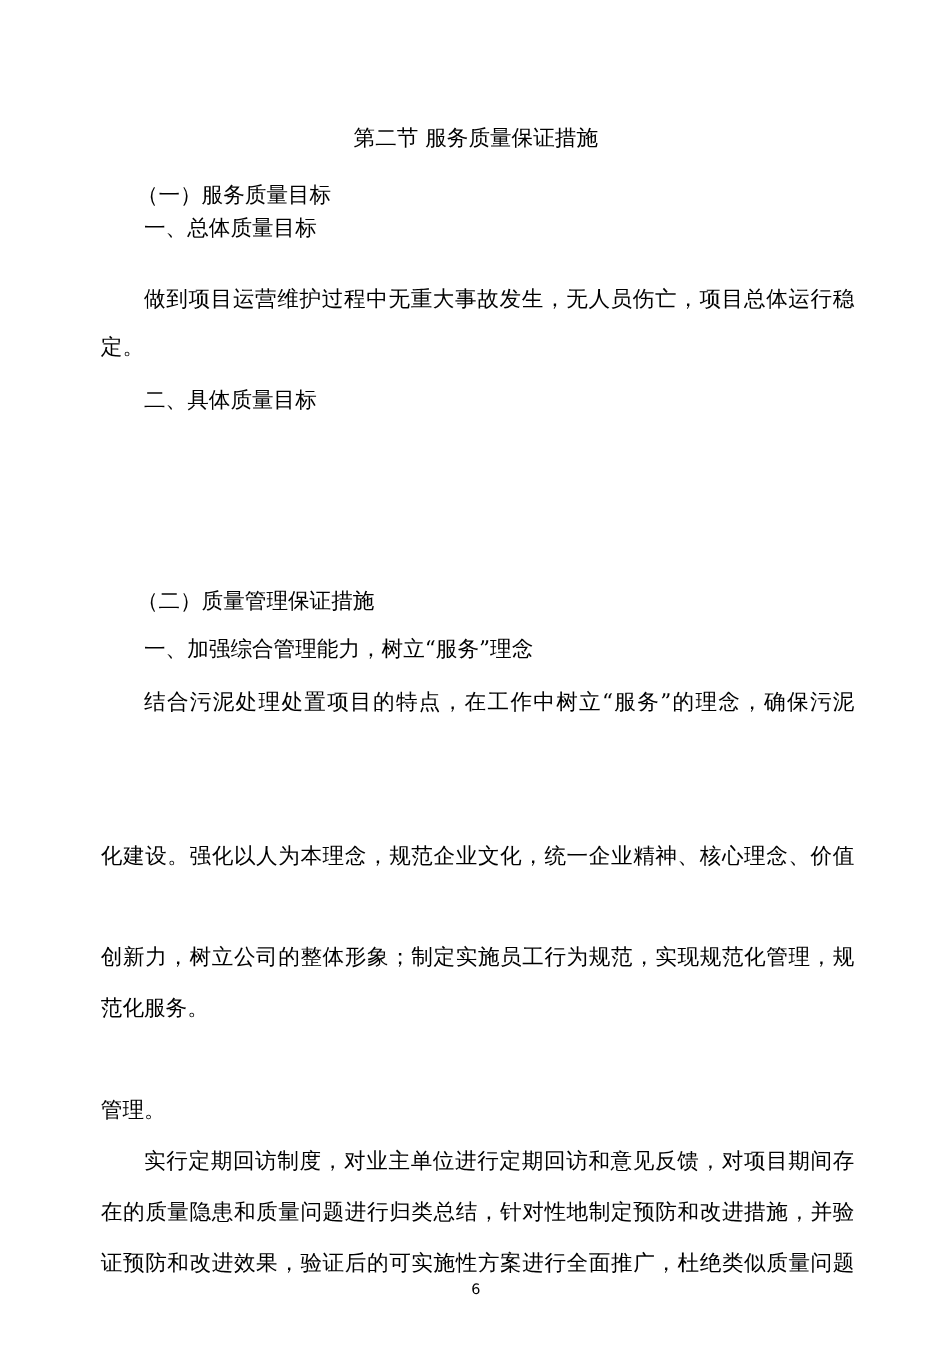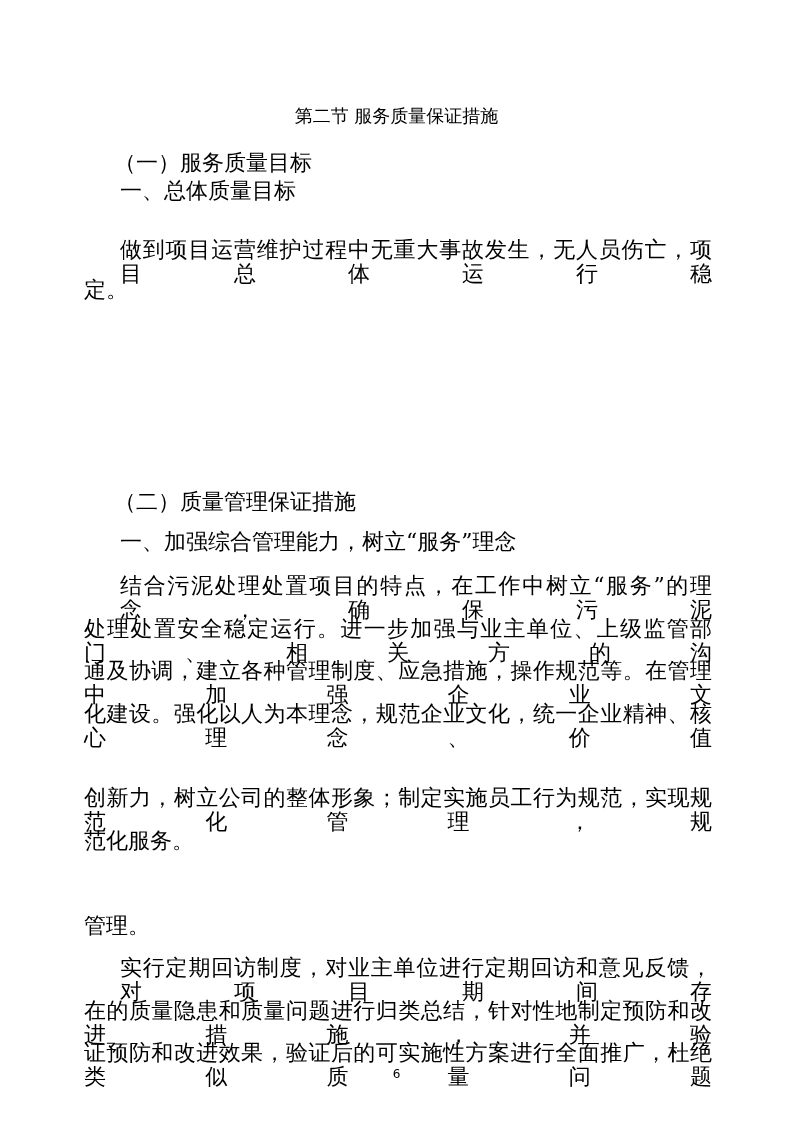--- a/index.html
+++ b/index.html
@@ -8,46 +8,45 @@
     font-family: "DejaVu Serif", "Liberation Serif", serif;
     color: #000000;
   }
   .page { position: absolute; left: 0; top: 0; width: 736px; height: 1122px; margin-top: 16px; }
   .title {
     position: absolute; top: 88px; left: 0; width: 793px;
     text-align: center; font-size: 18px; line-height: 24px;
   }
   .line {
     position: absolute; left: 84px; width: 628px;
-    font-size: 22px; line-height: 24px; white-space: nowrap;
+    font-size: 18px; line-height: 24px; white-space: nowrap;
   }
   .indent { left: 120px; width: 592px; }
   .heading-paren { left: 114px; }
   .justify { text-align-last: justify; text-align: justify; white-space: normal; }
   .page-number {
     position: absolute; top: 1042px; left: 0; width: 793px; text-align: center;
     font-family: "DejaVu Sans", sans-serif; font-size: 12px; line-height: 16px;
   }
 </style>
 </head>
 <body>
 
 <div class="page">
   <div class="title">第二节 服务质量保证措施</div>
 
   <div class="line heading-paren" style="top:135px">（一）服务质量目标</div>
   <div class="line indent" style="top:163px">一、总体质量目标</div>
   <div class="line indent justify" style="top:222px">做到项目运营维护过程中无重大事故发生，无人员伤亡，项目总体运行稳</div>
   <div class="line" style="top:262px">定。</div>
+  <div class="line indent" style="top:306px">二、具体质量目标</div>
   <div class="line heading-paren" style="top:474px">（二）质量管理保证措施</div>
   <div class="line indent" style="top:514px">一、加强综合管理能力，树立“服务”理念</div>
 
   <div class="line indent justify" style="top:558px">结合污泥处理处置项目的特点，在工作中树立“服务”的理念，确保污泥</div>
-  <div class="line justify" style="top:601px">处理处置安全稳定运行。进一步加强与业主单位、上级监管部门、相关方的沟</div>
-  <div class="line justify" style="top:643px">通及协调，建立各种管理制度、应急措施，操作规范等。在管理中加强企业文</div>
   <div class="line justify" style="top:686px">化建设。强化以人为本理念，规范企业文化，统一企业精神、核心理念、价值</div>
   <div class="line justify" style="top:770px">创新力，树立公司的整体形象；制定实施员工行为规范，实现规范化管理，规</div>
   <div class="line" style="top:813px">范化服务。</div>
 
   <div class="line" style="top:898px">管理。</div>
 
   <div class="line indent justify" style="top:940px">实行定期回访制度，对业主单位进行定期回访和意见反馈，对项目期间存</div>
   <div class="line justify" style="top:983px">在的质量隐患和质量问题进行归类总结，针对性地制定预防和改进措施，并验</div>
   <div class="line justify" style="top:1025px">证预防和改进效果，验证后的可实施性方案进行全面推广，杜绝类似质量问题</div>
 

